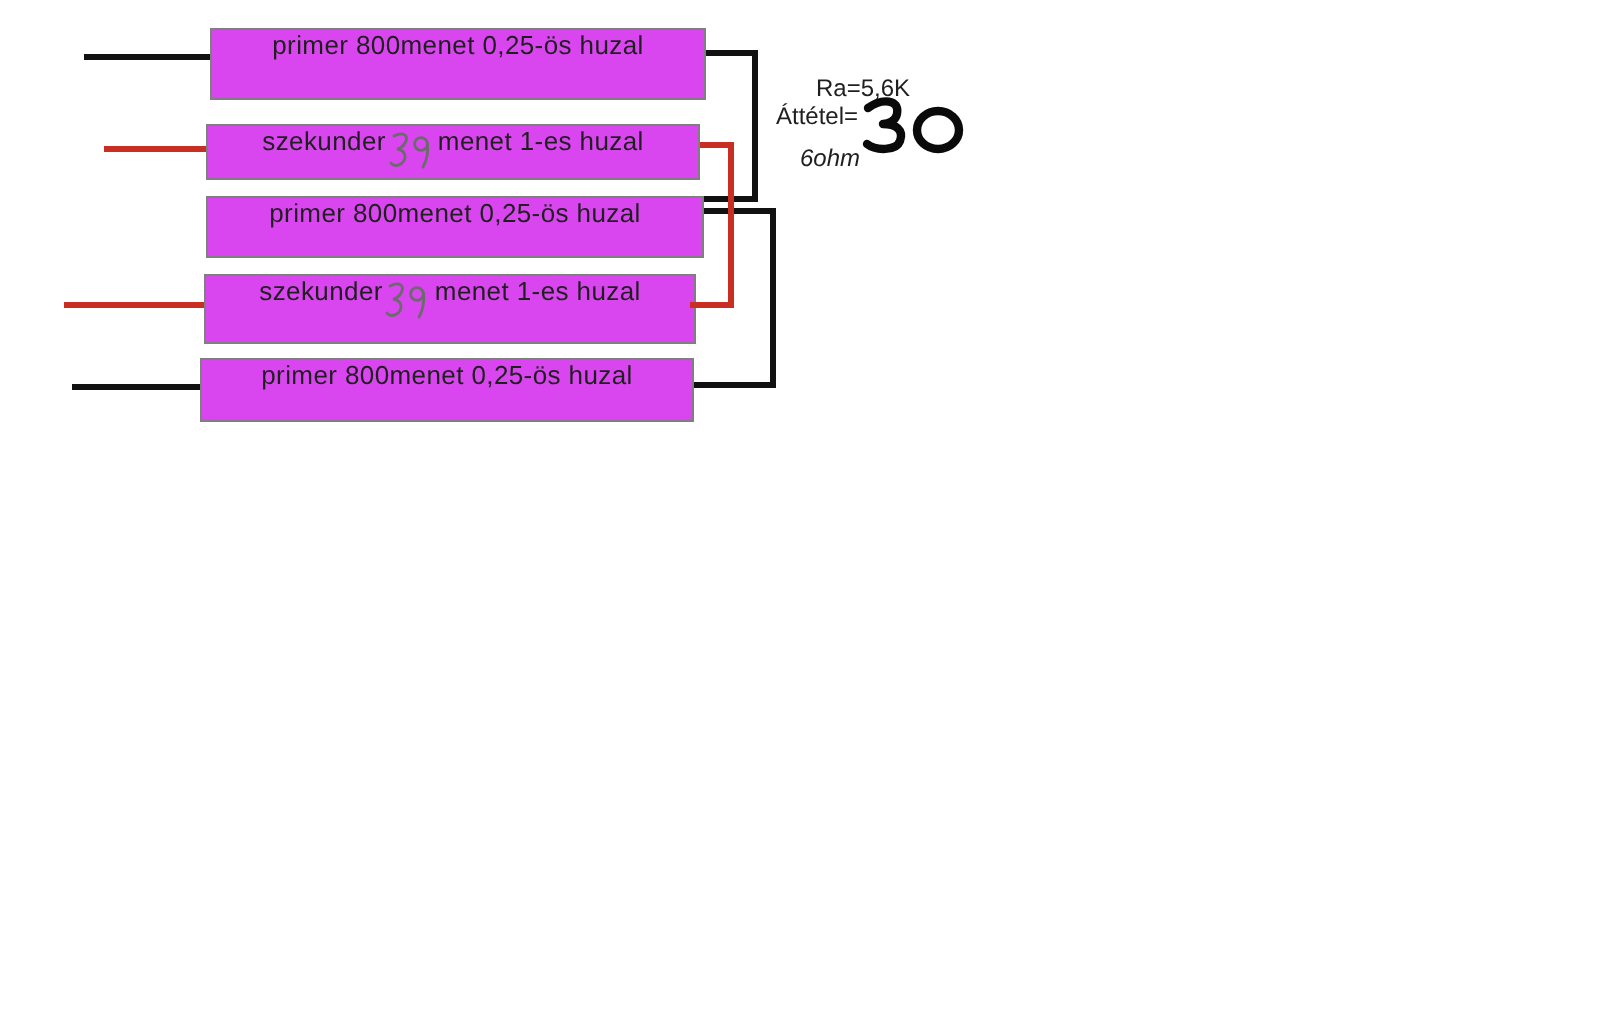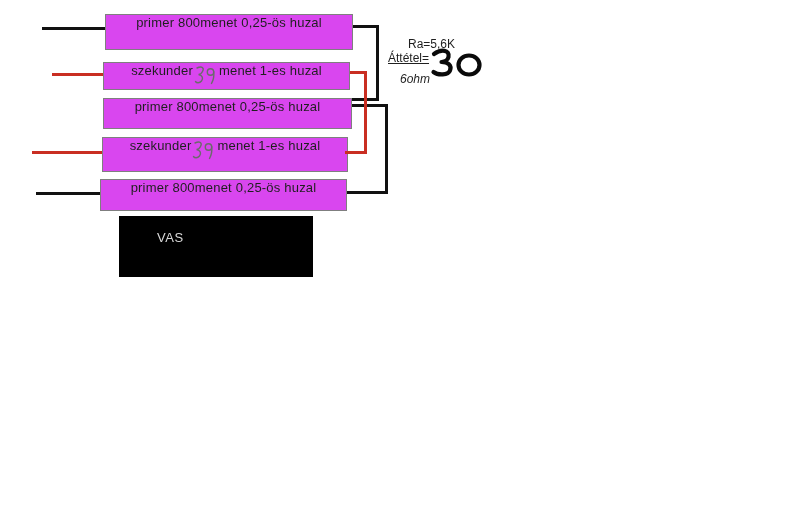--- a/index.html
+++ b/index.html
@@ -90,43 +90,40 @@
         <path d="M19.7 6.5 C20.2 11 19.5 15 17.5 18.5" stroke="#6b6b6b" stroke-width="1.4" stroke-linecap="round"></path>
       </svg>
     </span>
     <span>menet 1-es huzal</span>
   </div>
 
   <div class="wbox" style="left:100px;top:179px;width:247px;height:32px;">
     <span>primer 800menet 0,25-ös huzal</span>
   </div>
 
-  <div class="core">
-    <span>VAS</span>
-  </div>
 
   <div class="seg black" style="left:42px;top:27px;width:63px;height:3px;"></div>
   <div class="seg red" style="left:52px;top:73px;width:51px;height:3px;"></div>
   <div class="seg red" style="left:32px;top:151px;width:70px;height:3px;"></div>
   <div class="seg black" style="left:36px;top:192px;width:64px;height:3px;"></div>
 
   <div class="seg black" style="left:353px;top:25px;width:26px;height:3px;"></div>
   <div class="seg black" style="left:376px;top:25px;width:3px;height:76px;"></div>
   <div class="seg black" style="left:345px;top:98px;width:34px;height:3px;"></div>
 
   <div class="seg black" style="left:345px;top:104px;width:43px;height:3px;"></div>
   <div class="seg black" style="left:385px;top:104px;width:3px;height:90px;"></div>
   <div class="seg black" style="left:347px;top:191px;width:41px;height:3px;"></div>
 
   <div class="seg red" style="left:350px;top:71px;width:17px;height:3px;"></div>
   <div class="seg red" style="left:364px;top:71px;width:3px;height:83px;"></div>
   <div class="seg red" style="left:345px;top:151px;width:22px;height:3px;"></div>
 
   <div class="ann" style="left:408px;top:37px;">Ra=5,6K</div>
-  <div class="ann" style="left:388px;top:51px;text-decoration:underline;">Áttétel=</div>
+  <div class="ann" style="left:388px;top:51px;">Áttétel=</div>
   <div class="hw30" aria-label="30">
     <svg width="56" height="30" viewBox="0 0 56 30" fill="none">
       <path d="M5 7 C12 2 21 2.5 19.5 10 C18.8 13.5 15 15 12.5 15 C19 15 23 18 21 23.5 C19.2 28.5 9 28.5 4.5 25" stroke="#0a0a0a" stroke-width="4.2" stroke-linecap="round" stroke-linejoin="round"></path>
       <ellipse cx="40" cy="18" rx="10.5" ry="9.5" stroke="#0a0a0a" stroke-width="4.2"></ellipse>
     </svg>
   </div>
   <div class="ann" style="left:400px;top:72px;font-style:italic;">6ohm</div>
 
 </div>
 

